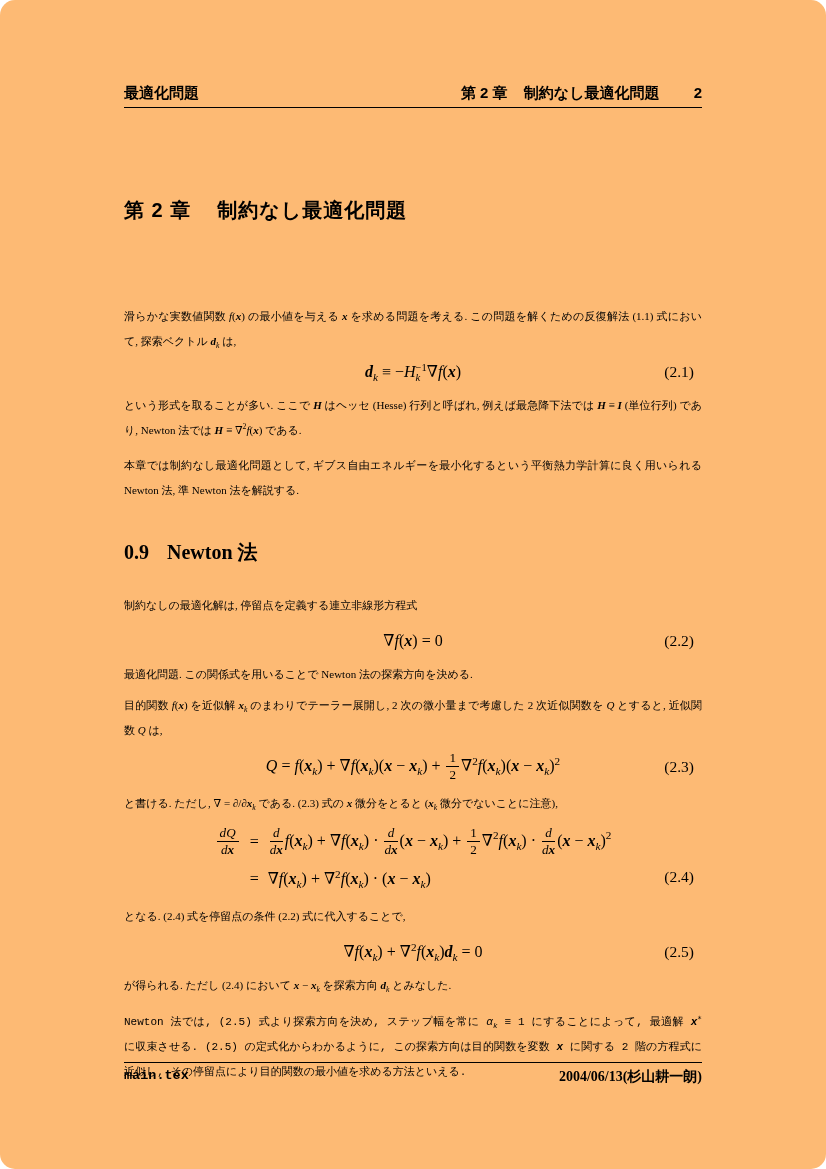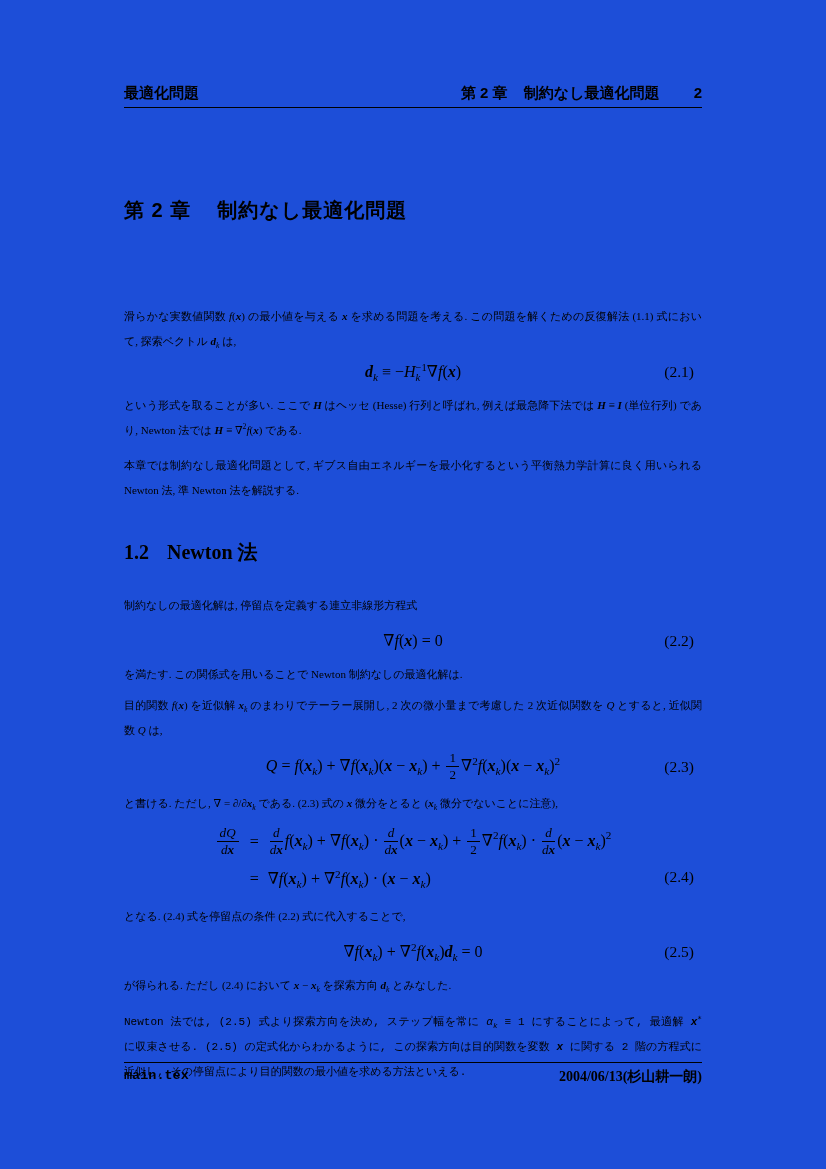--- a/index.html
+++ b/index.html
@@ -1,17 +1,17 @@
 <!DOCTYPE html>
 <html><head>
 <meta charset="utf-8">
 <style>
   html,body{margin:0;padding:0;background:#ffffff;}
   body{width:826px;height:1169px;position:relative;font-family:"Liberation Serif","DejaVu Serif",serif;color:#000;}
-  .page{position:absolute;inset:0;background:#1d4ed8;overflow:hidden;}
+  .page{position:absolute;inset:0;background:#fdba74;overflow:hidden;border-radius:15px;}
   .content{position:absolute;left:124px;top:0;width:578px;}
   
   .running-header{display:flex;justify-content:space-between;align-items:flex-end;
     margin-top:84px;padding-bottom:6px;border-bottom:1px solid #000;
     font-family:"Liberation Sans","DejaVu Sans",sans-serif;font-weight:bold;font-size:15px;line-height:17px;}
   .hdr-right span{display:inline-block;}
   .hdr-chapter{margin-right:12px;}
   .hdr-title{margin-right:30px;}
   
   .chapter-title{margin:84px 0 0 0;font-family:"Liberation Sans","DejaVu Sans",sans-serif;
@@ -73,31 +73,31 @@
     <div class="equation">
       <span class="eq-body"><b><i>d</i></b><sub><i>k</i></sub> ≡ −<i>H</i><span class="ss"><span class="t">−1</span><span class="b"><i>k</i></span></span>∇<i>f</i>(<b><i>x</i></b>)</span>
       <span class="eq-number">(2.1)</span>
     </div>
 
     <p class="body mt8">という形式を取ることが多い. ここで <b><i>H</i></b> はヘッセ (Hesse) 行列と呼ばれ, 例えば最急降下法では <b><i>H</i></b> ≡ <b><i>I</i></b> (単位行列) であり, Newton 法では <b><i>H</i></b> ≡ ∇<sup>2</sup><i>f</i>(<b><i>x</i></b>) である.</p>
 
     <p class="body mt10">本章では制約なし最適化問題として, ギブス自由エネルギーを最小化するという平衡熱力学計算に良く用いられる Newton 法, 準 Newton 法を解説する.</p>
 
     <h2 class="section-title">
-      <span>1.2</span><span class="sgap"></span><span>Newton 法</span>
+      <span>0.9</span><span class="sgap"></span><span>Newton 法</span>
     </h2>
 
     <p class="body mt28">制約なしの最適化解は, 停留点を定義する連立非線形方程式</p>
 
     <div class="equation mt10">
       <span class="eq-body">∇<i>f</i>(<b><i>x</i></b>) = 0</span>
       <span class="eq-number">(2.2)</span>
     </div>
 
-    <p class="body mt8">を満たす. この関係式を用いることで Newton 制約なしの最適化解は.</p>
+    <p class="body mt8">最適化問題. この関係式を用いることで Newton 法の探索方向を決める.</p>
 
     <p class="body mt6">目的関数 <i>f</i>(<b><i>x</i></b>) を近似解 <b><i>x</i></b><sub><i>k</i></sub> のまわりでテーラー展開し, 2 次の微小量まで考慮した 2 次近似関数を <i>Q</i> とすると, 近似関数 <i>Q</i> は,</p>
 
     <div class="equation mt8">
       <span class="eq-body"><i>Q</i> = <i>f</i>(<b><i>x</i></b><sub><i>k</i></sub>) + ∇<i>f</i>(<b><i>x</i></b><sub><i>k</i></sub>)(<b><i>x</i></b> − <b><i>x</i></b><sub><i>k</i></sub>) + <span class="frac"><span class="num">1</span><span class="den">2</span></span>∇<sup>2</sup><i>f</i>(<b><i>x</i></b><sub><i>k</i></sub>)(<b><i>x</i></b> − <b><i>x</i></b><sub><i>k</i></sub>)<sup>2</sup></span>
       <span class="eq-number">(2.3)</span>
     </div>
 
     <p class="body mt8">と書ける. ただし, ∇ = ∂/∂<b><i>x</i></b><sub><i>k</i></sub> である. (2.3) 式の <b><i>x</i></b> 微分をとると (<b><i>x</i></b><sub><i>k</i></sub> 微分でないことに注意),</p>
 

